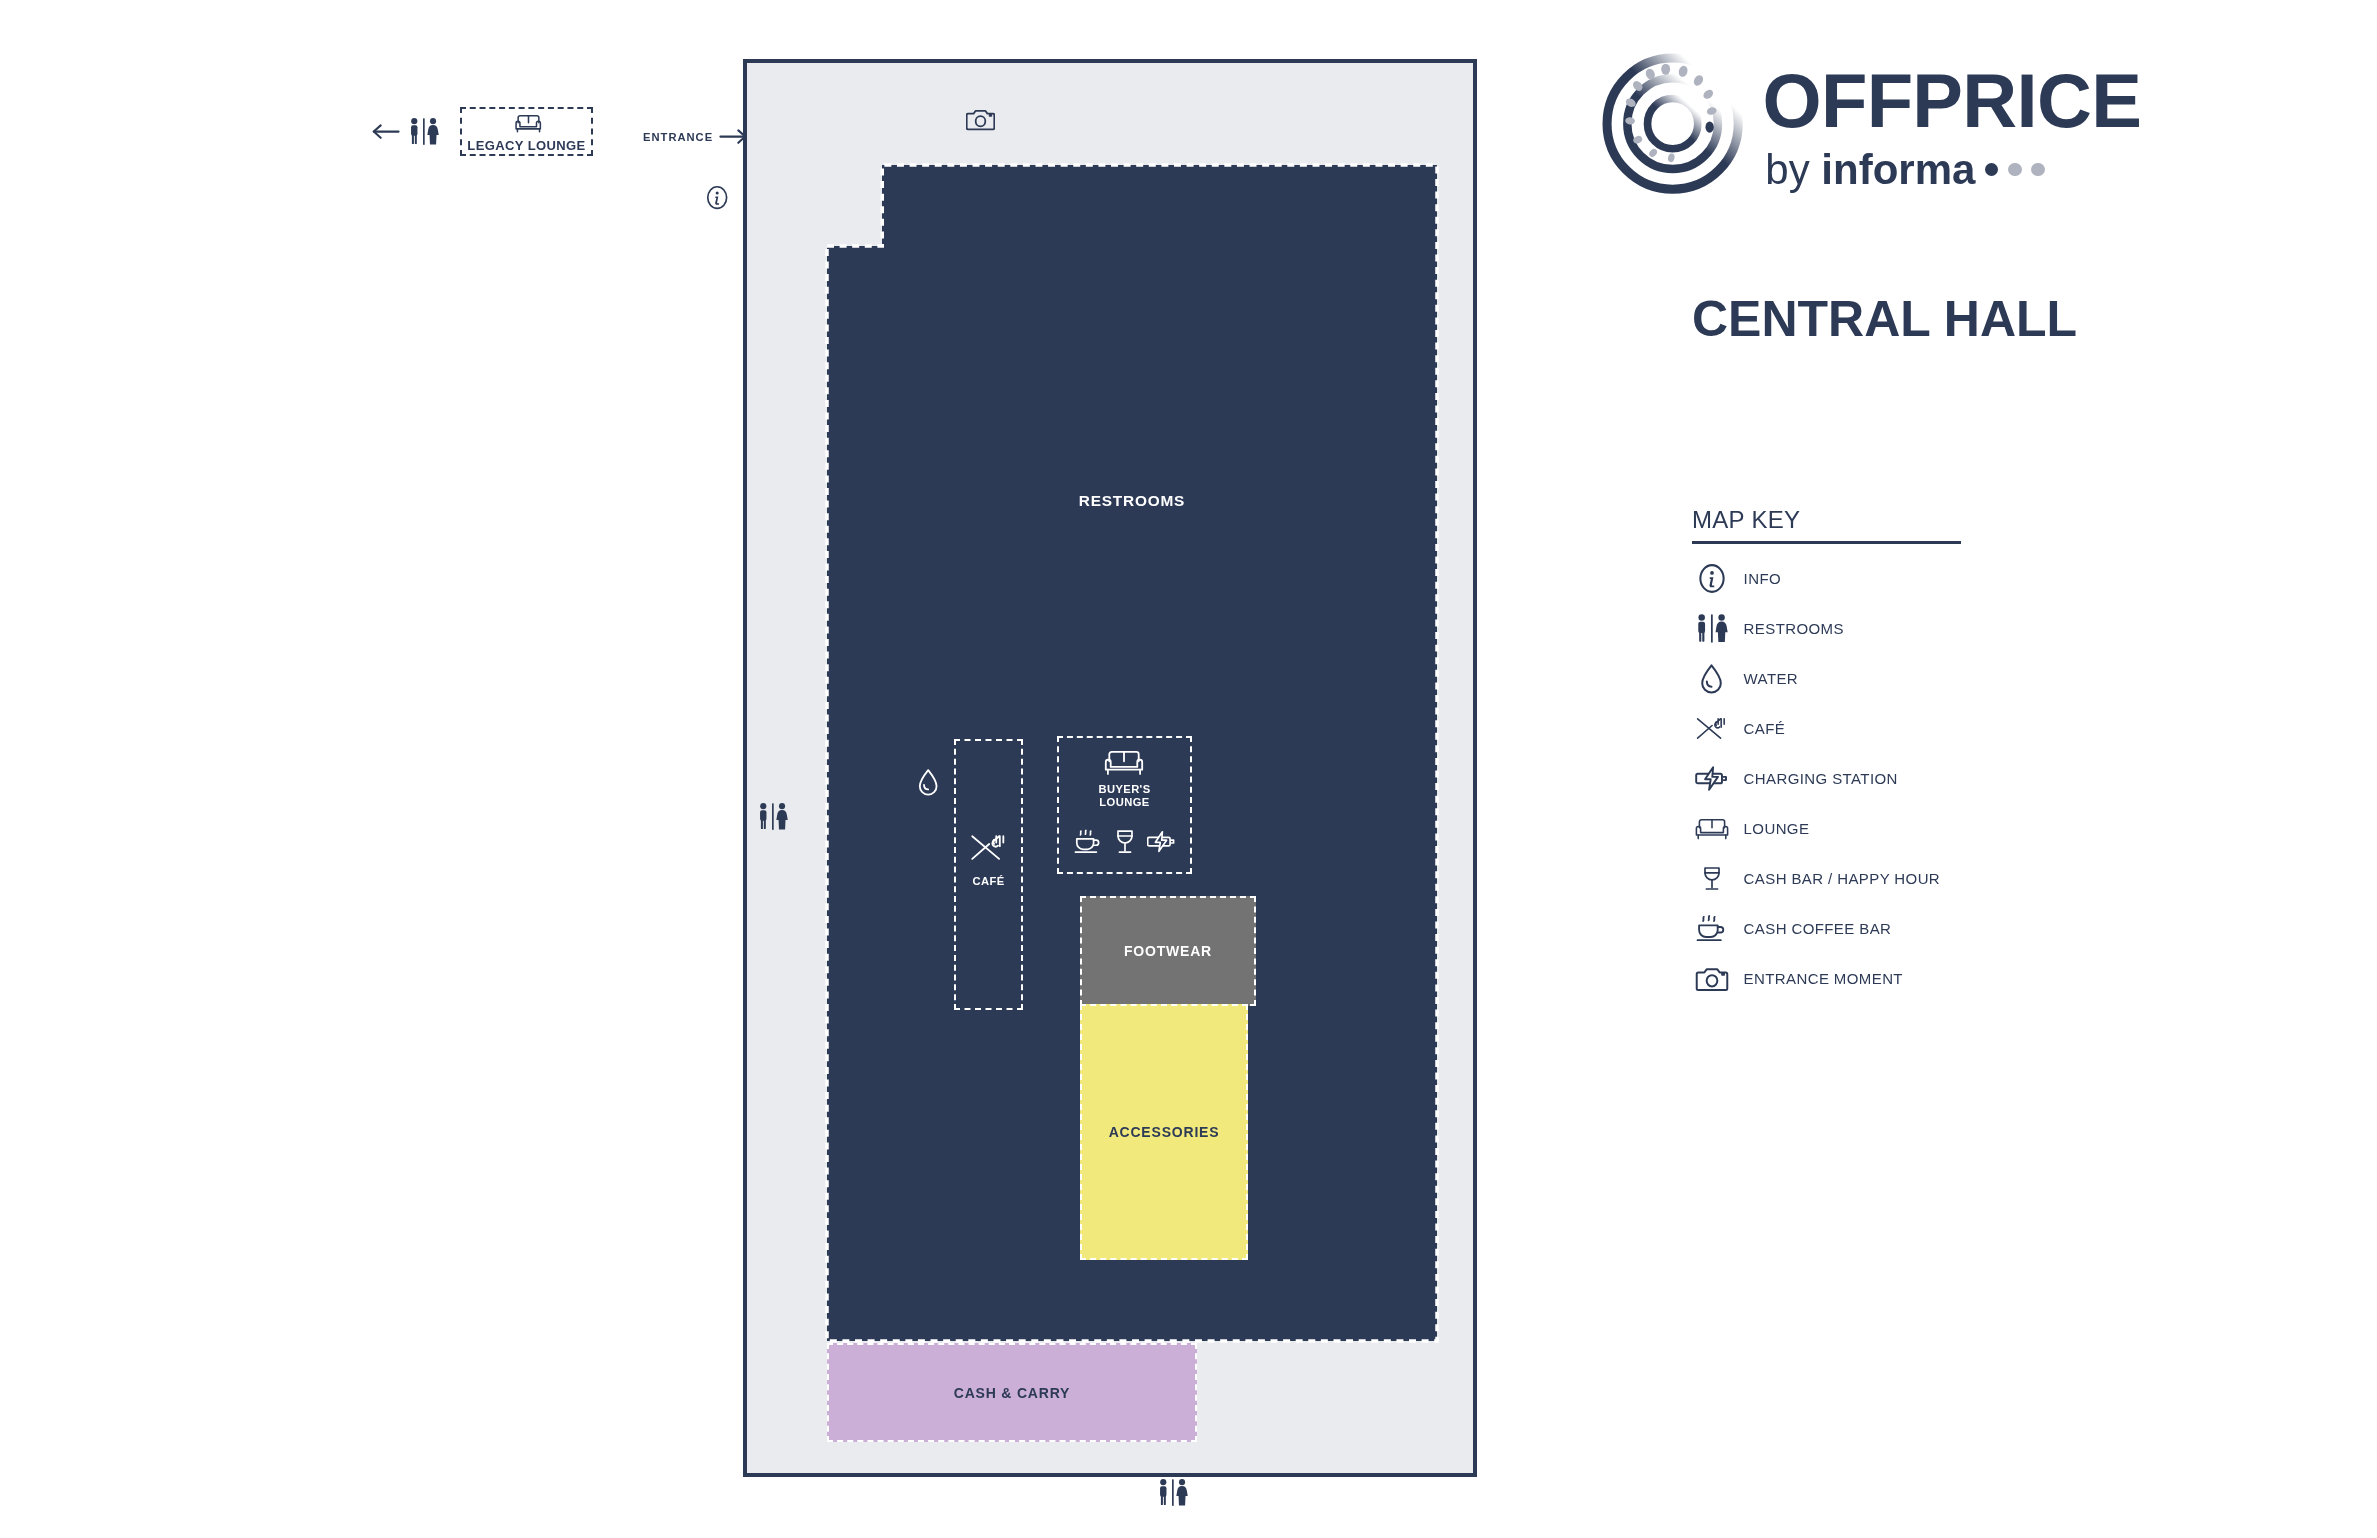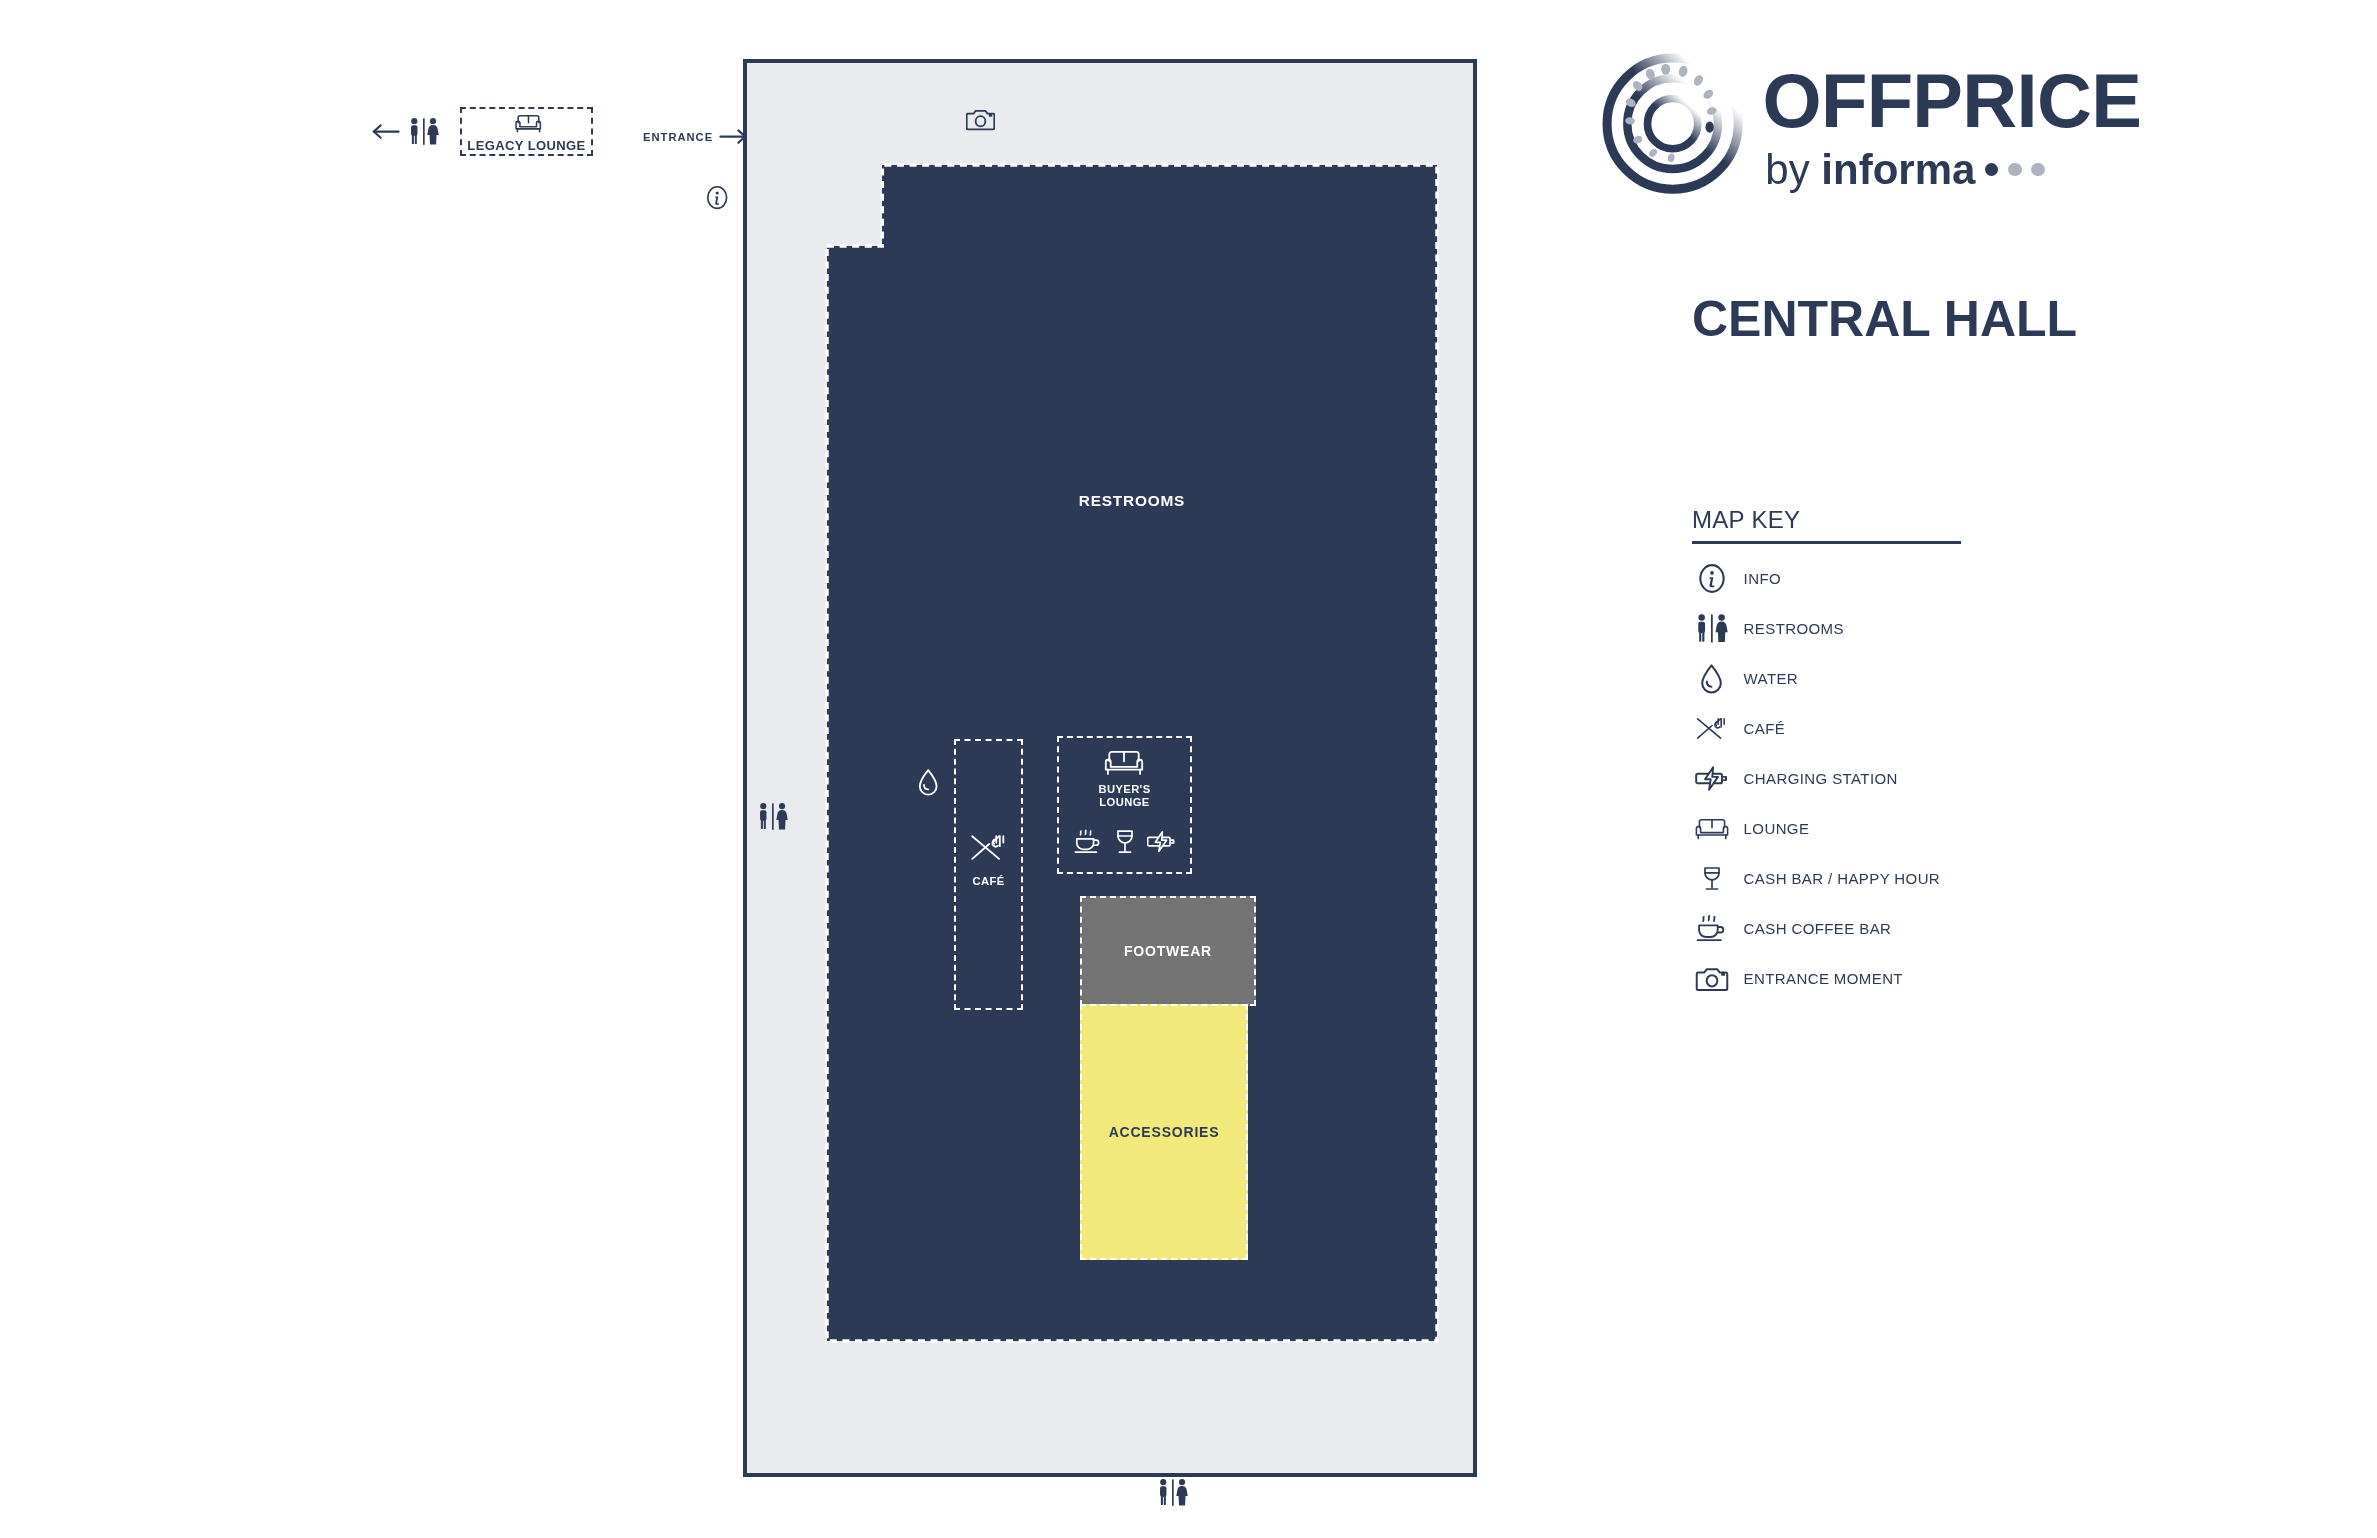--- a/index.html
+++ b/index.html
@@ -474,20 +474,23 @@
         </svg>
     </span>
   </div>
 
   <div class="cat-zone" id="footwear-zone">
     <span class="cat-label">FOOTWEAR</span>
   </div>
   <div class="cat-zone" id="accessories-zone">
     <span class="cat-label">ACCESSORIES</span>
   </div>
+  <div class="cat-zone" id="cashcarry-zone">
+    <span class="cat-label">CASH &amp; CARRY</span>
+  </div>
 
   <span class="map-icon" id="restroom-left-icon">
     <svg viewBox="0 0 46 42">
         <g fill="#2d3a56">
       <circle cx="9" cy="6" r="4.4"></circle>
           <rect x="4.4" y="12" width="9.2" height="15" rx="2.6"></rect>
           <rect x="5.6" y="25" width="2.9" height="14" rx="1"></rect>
           <rect x="9.8" y="25" width="2.9" height="14" rx="1"></rect>
       <rect x="21.6" y="2" width="2.4" height="38"></rect>
       <circle cx="36" cy="6" r="4.4"></circle>

